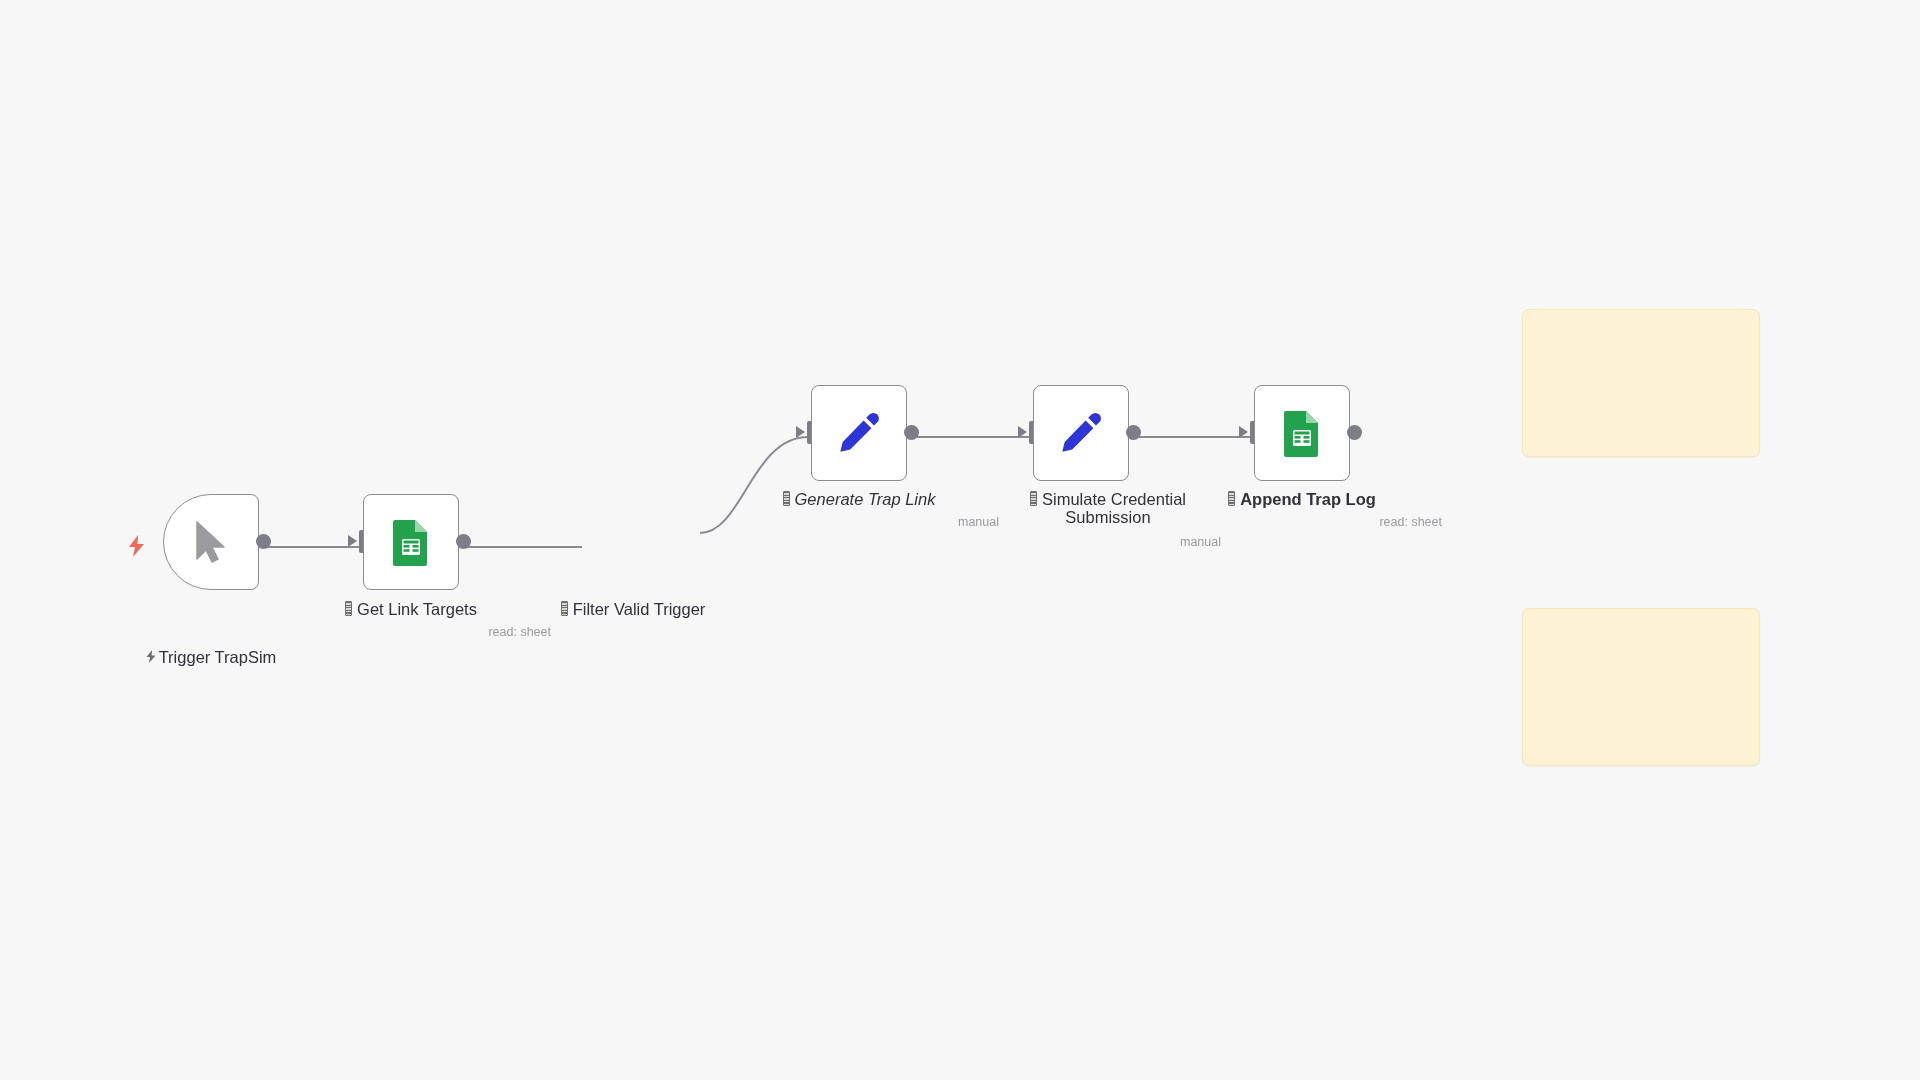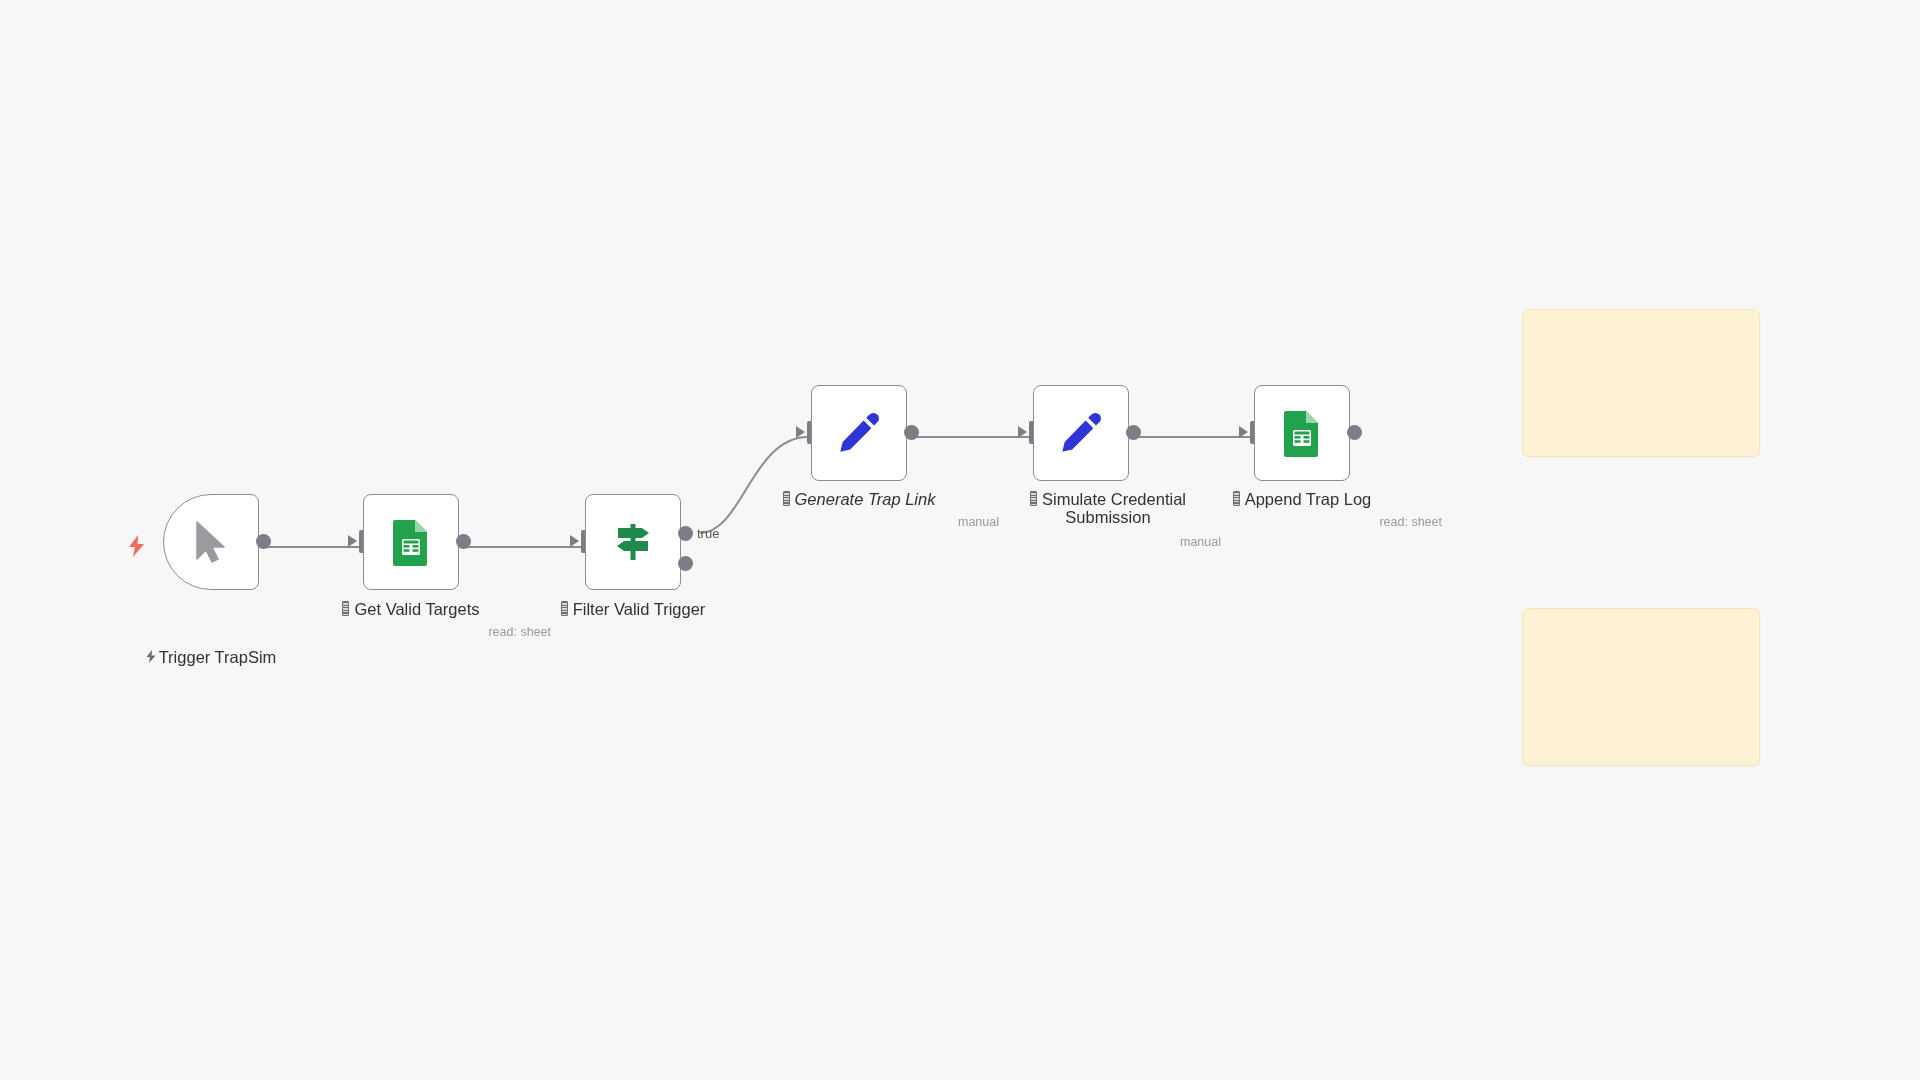--- a/index.html
+++ b/index.html
@@ -198,38 +198,24 @@
         <rect x="11.5" y="22.5" width="15" height="3" fill="#23a24d"></rect>
         <rect x="11.5" y="27" width="6" height="2.6" fill="#23a24d"></rect>
         <rect x="20.5" y="27" width="6" height="2.6" fill="#23a24d"></rect>
         <rect x="11.5" y="31.2" width="6" height="2.6" fill="#23a24d"></rect>
         <rect x="20.5" y="31.2" width="6" height="2.6" fill="#23a24d"></rect>
       </svg>
     </div>
     <div class="out-dot" style="left:93px; top:40px;"></div>
   </div>
   <div class="node-label" style="left:271px; top:600px; width:280px;">
-    <span class="pin-glyph"></span><span>Get Valid Targets</span>
+    <span class="pin-glyph"></span><span>Get Link Targets</span>
   </div>
   <div class="node-sub" style="left:271px; top:625px; width:280px;">read: sheet</div>
 
-  <div class="node" style="left:585px; top:494px; width:96px; height:96px;">
-    <div class="in-arrow" style="left:-15px; top:41px;"></div>
-    <div class="in-port" style="left:-4px; top:36px;"></div>
-    <div class="node-box" style="width:96px; height:96px;">
-      <svg width="46" height="44" viewBox="0 0 46 44">
-        <rect x="20.5" y="4" width="5" height="36" fill="#1f8a4c"></rect>
-        <path d="M8 8 h24 l7 5 l-7 5 h-24 z" fill="#1f8a4c"></path>
-        <path d="M38 21 h-24 l-7 5 l7 5 h24 z" fill="#1f8a4c"></path>
-      </svg>
-    </div>
-    <div class="out-dot" style="left:93px; top:32px;"></div>
-    <div class="out-label" style="left:112px; top:32px;">true</div>
-    <div class="out-dot" style="left:93px; top:62px;"></div>
-  </div>
   <div class="node-label" style="left:493px; top:600px; width:280px;">
     <span class="pin-glyph"></span><span>Filter Valid Trigger</span>
   </div>
 
   <div class="node" style="left:811px; top:385px; width:96px; height:96px;">
     <div class="in-arrow" style="left:-15px; top:41px;"></div>
     <div class="in-port" style="left:-4px; top:36px;"></div>
     <div class="node-box" style="width:96px; height:96px;">
       <svg width="46" height="46" viewBox="0 0 46 46">
         <path d="M33.5 4.5 a5.5 5.5 0 0 1 7.8 7.8 L38 15.6 L30.2 7.8 Z" fill="#2f34d6"></path>
@@ -269,21 +255,21 @@
         <rect x="10" y="21" width="18" height="16" rx="1.5" fill="#ffffff"></rect>
         <rect x="11.5" y="22.5" width="15" height="3" fill="#23a24d"></rect>
         <rect x="11.5" y="27" width="6" height="2.6" fill="#23a24d"></rect>
         <rect x="20.5" y="27" width="6" height="2.6" fill="#23a24d"></rect>
         <rect x="11.5" y="31.2" width="6" height="2.6" fill="#23a24d"></rect>
         <rect x="20.5" y="31.2" width="6" height="2.6" fill="#23a24d"></rect>
       </svg>
     </div>
     <div class="out-dot" style="left:93px; top:40px;"></div>
   </div>
-  <div class="node-label" style="left:1162px; top:490px; width:280px;">
+  <div class="node-label" style="left:1162px; top:490px; width:280px;font-weight:bold;">
     <span class="pin-glyph"></span><span>Append Trap Log</span>
   </div>
   <div class="node-sub" style="left:1162px; top:515px; width:280px;">read: sheet</div>
 
   <div class="sticky" style="left:1522px; top:309px; width:238px; height:148px;"></div>
   <div class="sticky" style="left:1522px; top:608px; width:238px; height:158px;"></div>
 
 </div>
 
 </body></html>

